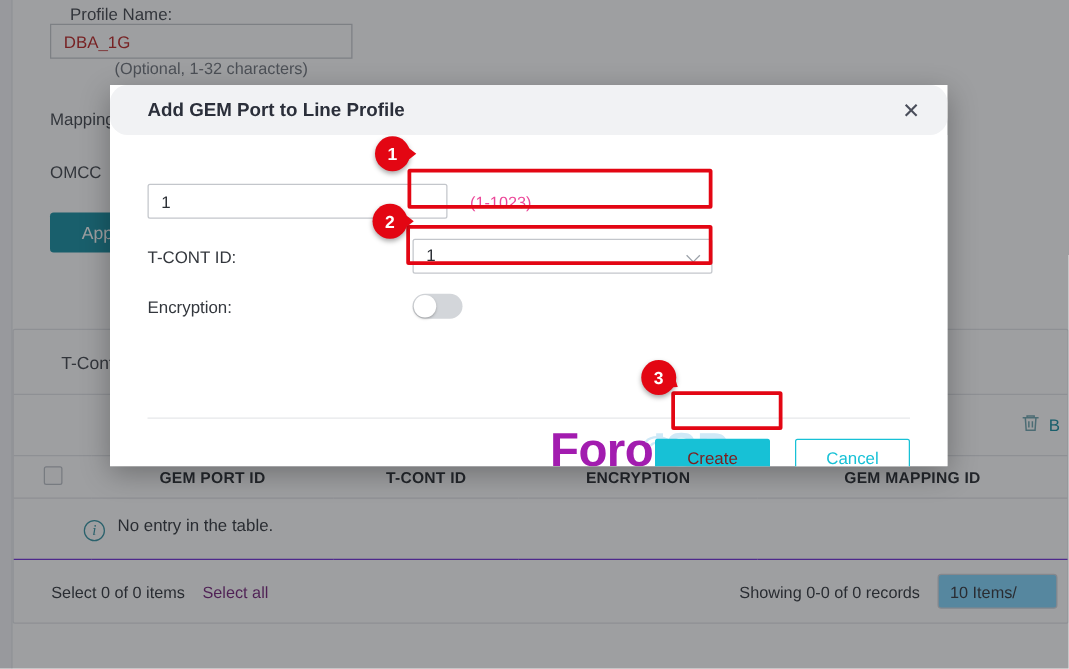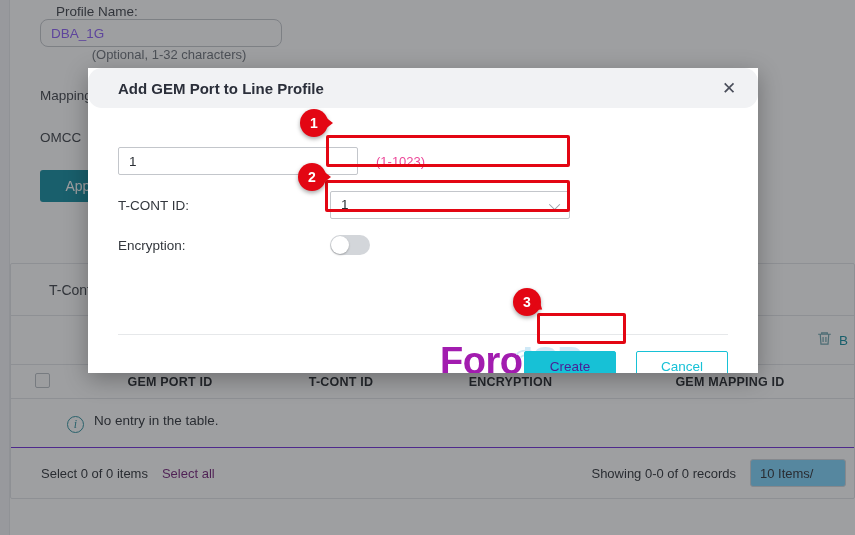--- a/index.html
+++ b/index.html
@@ -49,24 +49,24 @@
   .form-label {
     font-size: 13.5px;
     color: #3b3f46;
     width: 210px;
   }
 
   .text-input {
     width: 242px;
     height: 28px;
     border: 1px solid #c3c6cb;
-    border-radius: 8px;
-    background: #ffffff;
-    font-size: 13.5px;
-    color: #8b5cf6;
+    border-radius: 0;
+    background: #ffffff;
+    font-size: 13.5px;
+    color: #b91c1c;
     padding: 0 10px;
     line-height: 26px;
     font-family: "Liberation Sans", sans-serif;
   }
 
   .hint {
     margin-left: 16px;
     font-size: 13px;
     color: #6b7078;
     white-space: nowrap;
@@ -330,21 +330,21 @@
     border-radius: 2px;
     font-size: 13.5px;
     font-family: "Liberation Sans", sans-serif;
     cursor: pointer;
     display: flex;
     align-items: center;
     justify-content: center;
   }
   .btn-create {
     background: #17c1d6;
-    color: #4c1d95;
+    color: #7f1d1d;
     border: 1px solid #17c1d6;
   }
   .btn-cancel {
     background: #ffffff;
     color: #17c1d6;
     border: 1px solid #17c1d6;
   }
 
   
   .watermark {

